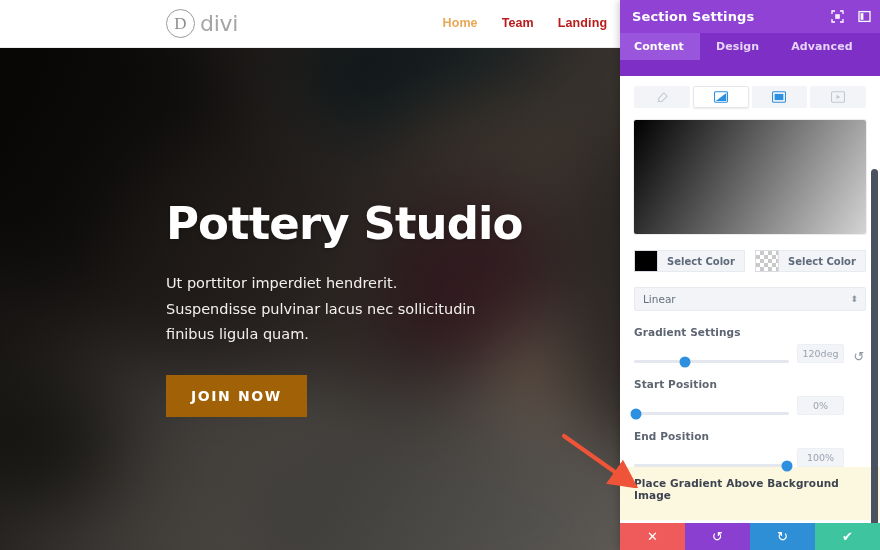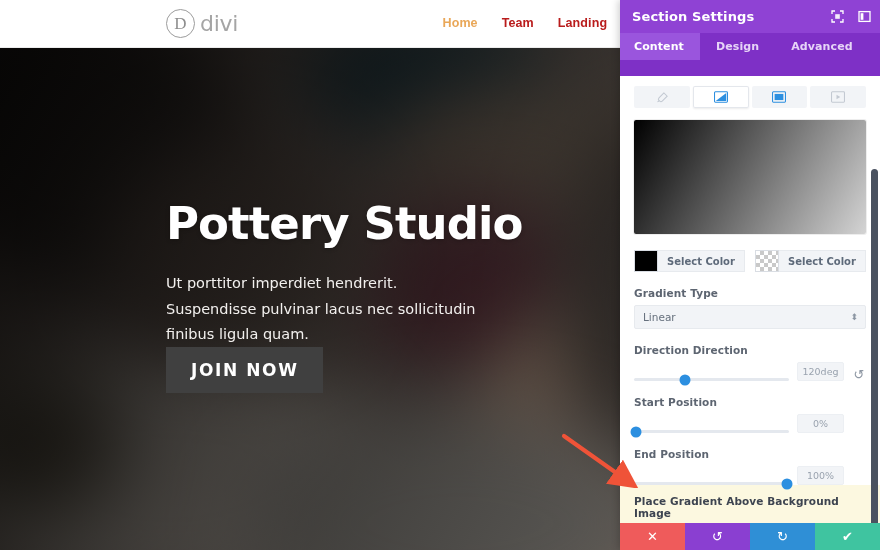--- a/index.html
+++ b/index.html
@@ -62,23 +62,23 @@
     letter-spacing: -0.9px; line-height: 1.05;
     font-family: "DejaVu Sans", sans-serif;
     text-shadow: 0 1px 4px rgba(0,0,0,.25);
   }
   #hero-sub {
     margin-top: 24px; font-size: 14.5px; color: #f2f0ee;
     line-height: 1.75; font-weight: 400; max-width: 318px;
     font-family: "DejaVu Sans", sans-serif;
   }
   #hero-cta {
-    display: inline-block;
-    background: #404040; color: #ffffff;
-    font-size: 17px; font-weight: 700; letter-spacing: 1.6px;
+    margin-top: 28px; display: inline-block;
+    background: #a16207; color: #ffffff;
+    font-size: 14px; font-weight: 700; letter-spacing: 1.6px;
     padding: 13px 25px; border: none; cursor: pointer;
     font-family: "DejaVu Sans", sans-serif;
   }
 
   
   #arrow { position: absolute; left: 560px; top: 432px; z-index: 6; pointer-events: none; }
 
   
   #panel {
     position: absolute; right: 0; top: 0; width: 260px; height: 550px;
@@ -332,29 +332,28 @@
             <div class="sw-btn">Select Color</div>
           </div>
           <div class="sw-gap"></div>
           <div class="sw-group">
             <div class="sw-chip alpha"></div>
             <div class="sw-btn">Select Color</div>
           </div>
         </div>
 
         <div class="field">
-          <div class="flabel">Gradient Type</div>
           <div class="select">
             <span>Linear</span>
             <span class="caret">⬍</span>
           </div>
         </div>
 
         <div class="field">
-          <div class="flabel">Direction Direction</div>
+          <div class="flabel">Gradient Settings</div>
           <div class="slider-row">
             <div class="track">
               <div class="knob" style="left:33%"></div>
             </div>
             <div class="numbox">120deg</div>
             <div class="reset">↺</div>
           </div>
         </div>
 
         <div class="field">

